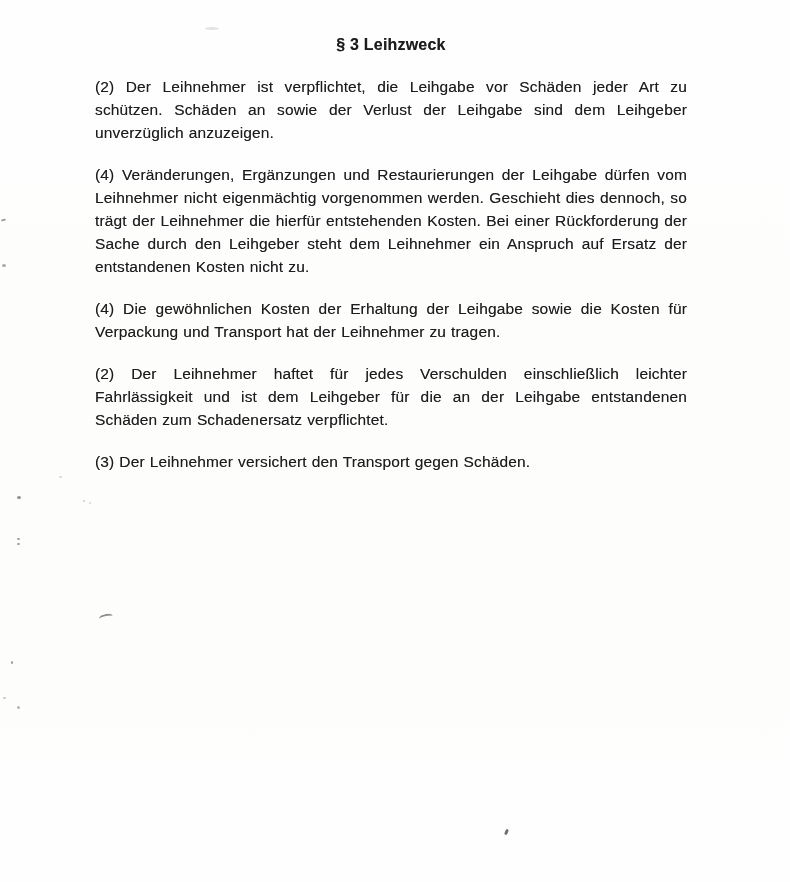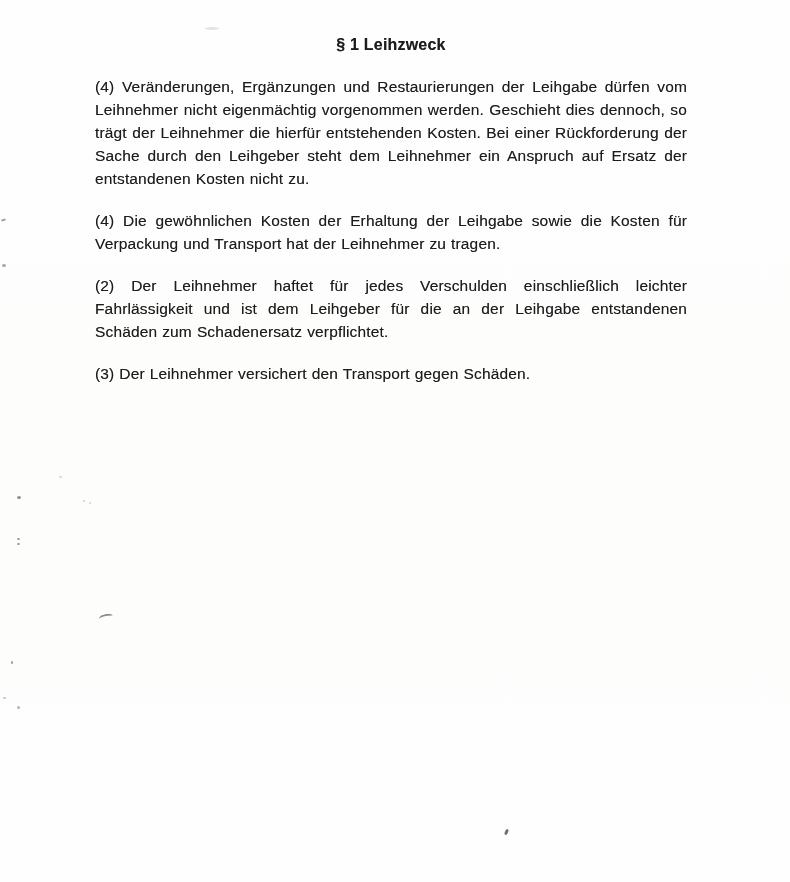--- a/index.html
+++ b/index.html
@@ -52,22 +52,23 @@
     border-top: 2px solid #8d8d8d;
     border-radius: 60%;
     background: transparent;
   }
 </style>
 </head>
 <body>
 
 <div class="page">
 
-  <h2 class="heading">§ 1 Leihzweck</h2>
+  <h2 class="heading">§ 3 Leihzweck</h2>
 
+  <p class="para">(2) Der Leihnehmer ist verpflichtet, die Leihgabe vor Schäden jeder Art zu schützen. Schäden an sowie der Verlust der Leihgabe sind dem Leihgeber unverzüglich anzuzeigen.</p>
   <p class="para">(4) Veränderungen, Ergänzungen und Restaurierungen der Leihgabe dürfen vom Leihnehmer nicht eigenmächtig vorgenommen werden. Geschieht dies dennoch, so trägt der Leihnehmer die hierfür entstehenden Kosten. Bei einer Rückforderung der Sache durch den Leihgeber steht dem Leihnehmer ein Anspruch auf Ersatz der entstandenen Kosten nicht zu.</p>
   <p class="para">(4) Die gewöhnlichen Kosten der Erhaltung der Leihgabe sowie die Kosten für Verpackung und Transport hat der Leihnehmer zu tragen.</p>
 
   <p class="para">(2) Der Leihnehmer haftet für jedes Verschulden einschließlich leichter Fahrlässigkeit und ist dem Leihgeber für die an der Leihgabe entstandenen Schäden zum Schadenersatz verpflichtet.</p>
   <p class="para">(3) Der Leihnehmer versichert den Transport gegen Schäden.</p>
 
   <span class="speck" style="left:1px; top:219px; width:5px; height:2px; background:#9f9f9f; transform:rotate(-18deg);"></span>
   <span class="speck" style="left:2px; top:264px; width:4px; height:3px; background:#a8a8a8;"></span>
   <span class="speck" style="left:205px; top:27px; width:14px; height:3px; background:#e3e3e3;"></span>
   <span class="speck" style="left:59px; top:476px; width:3px; height:2px; background:#d6d6d6;"></span>

